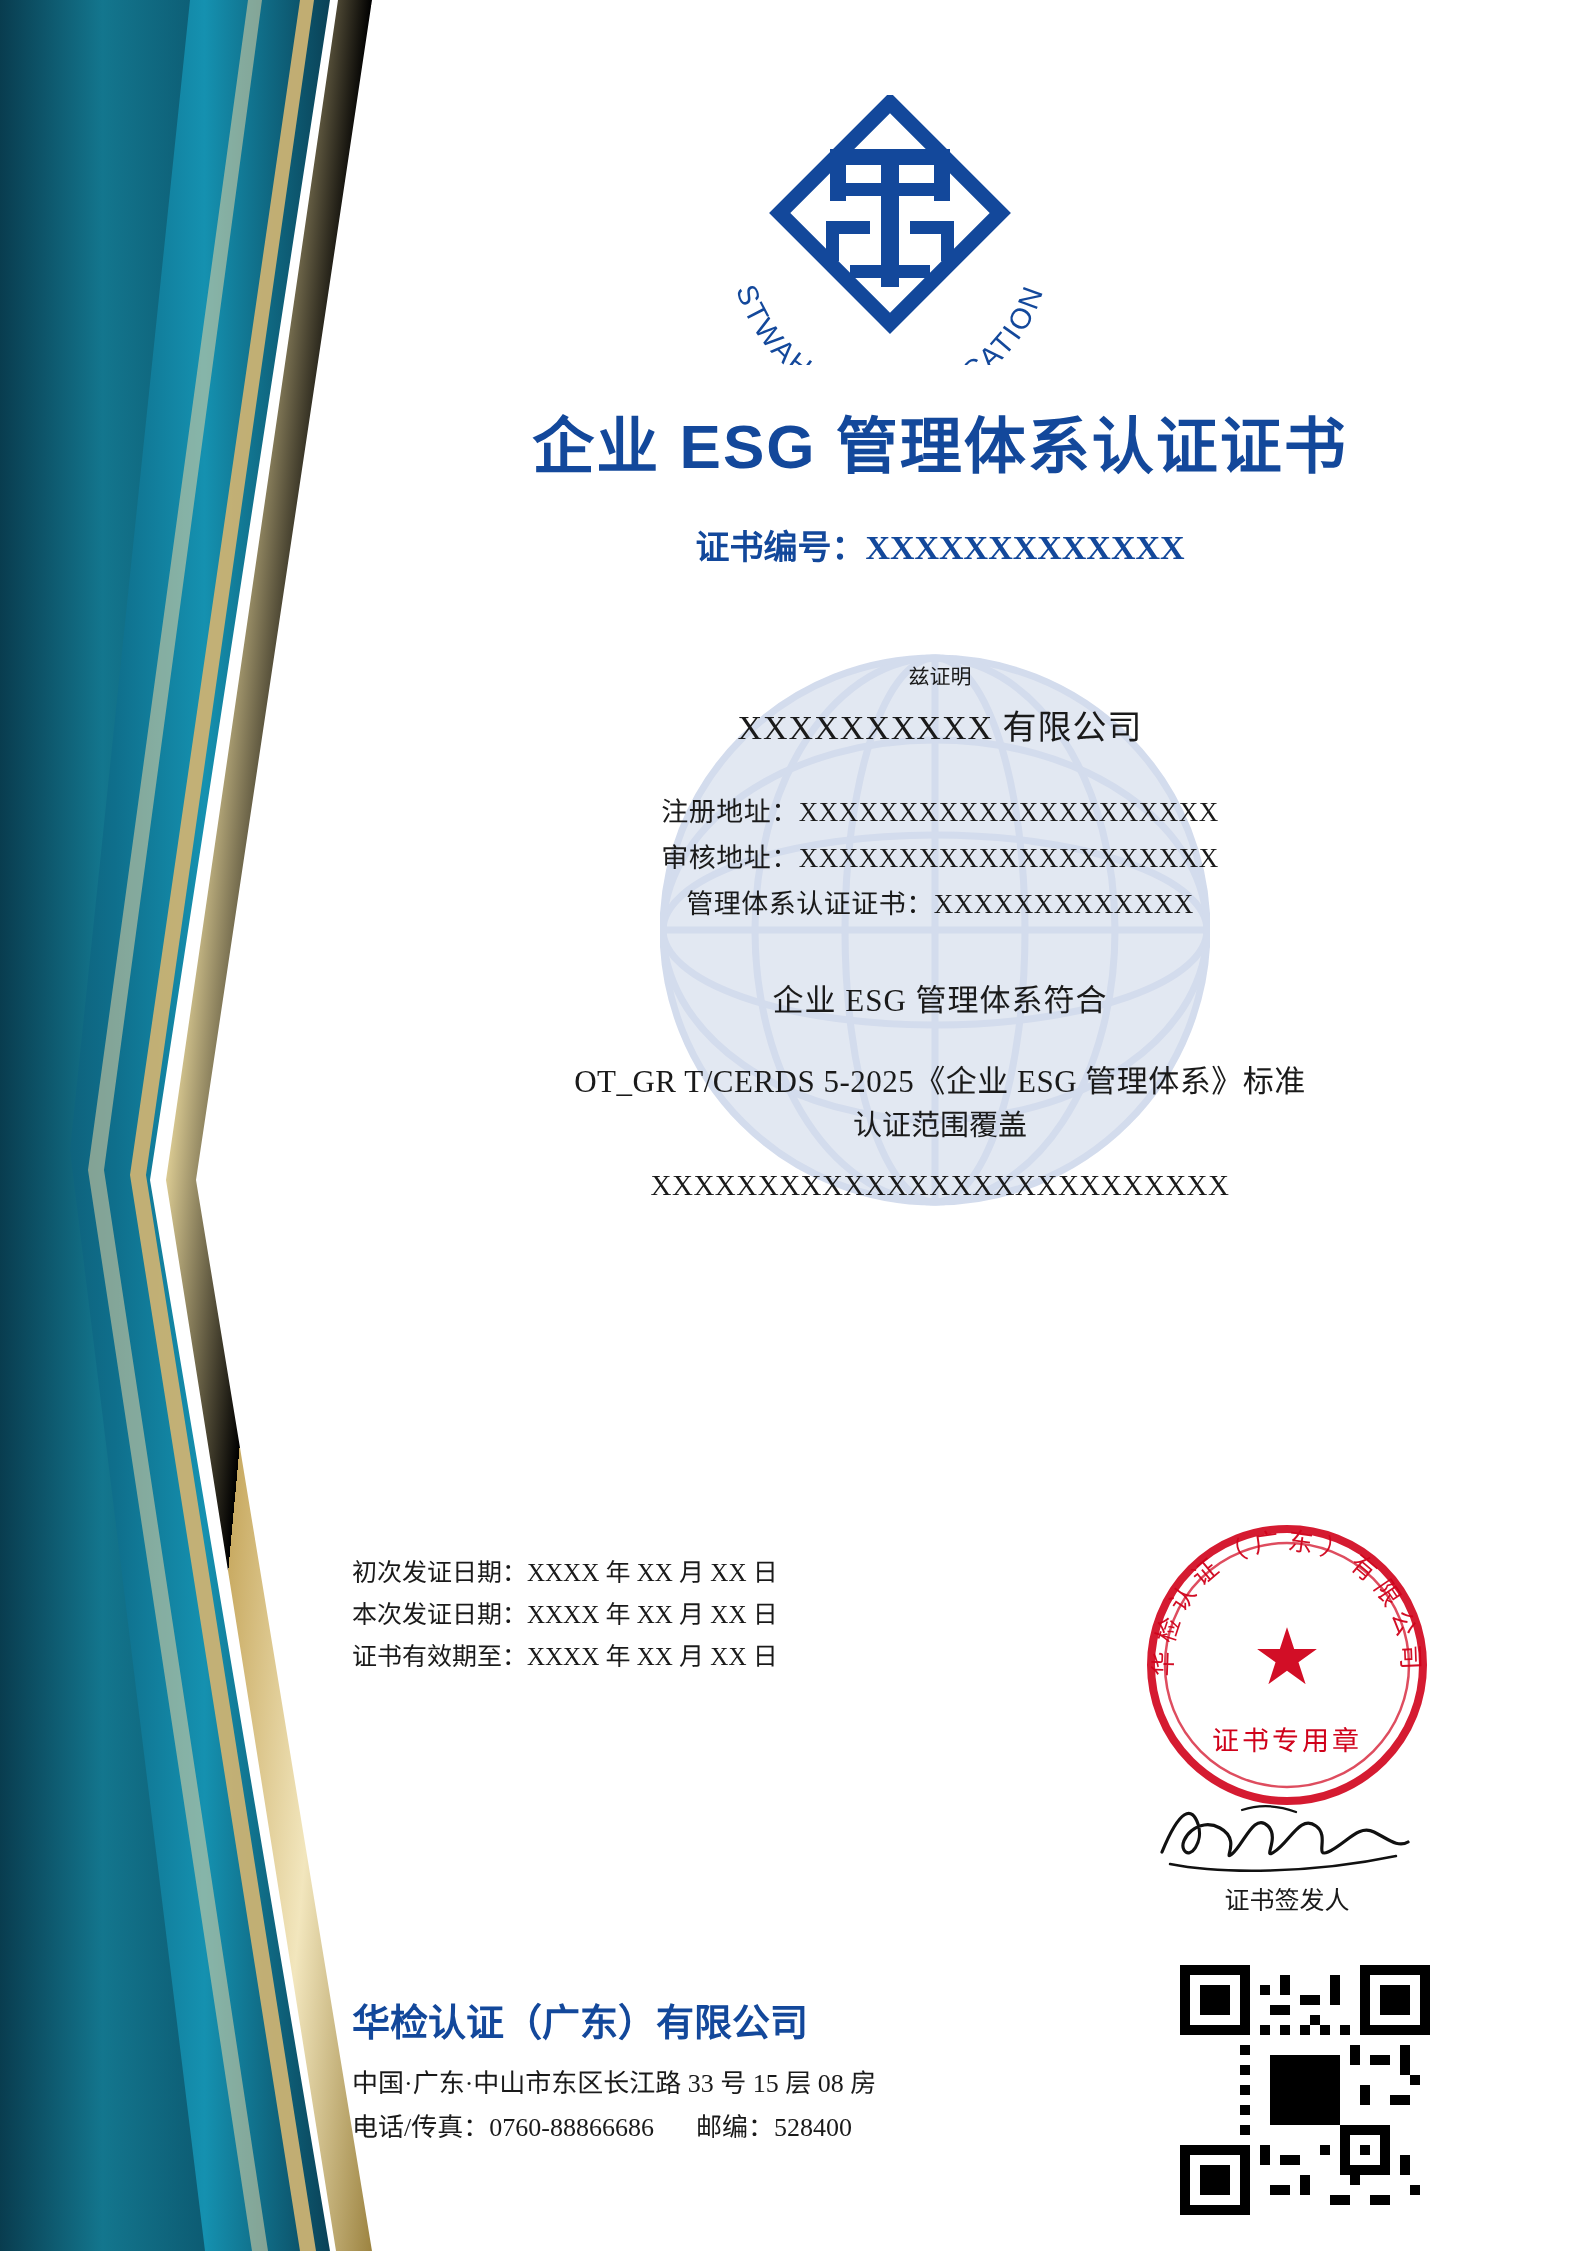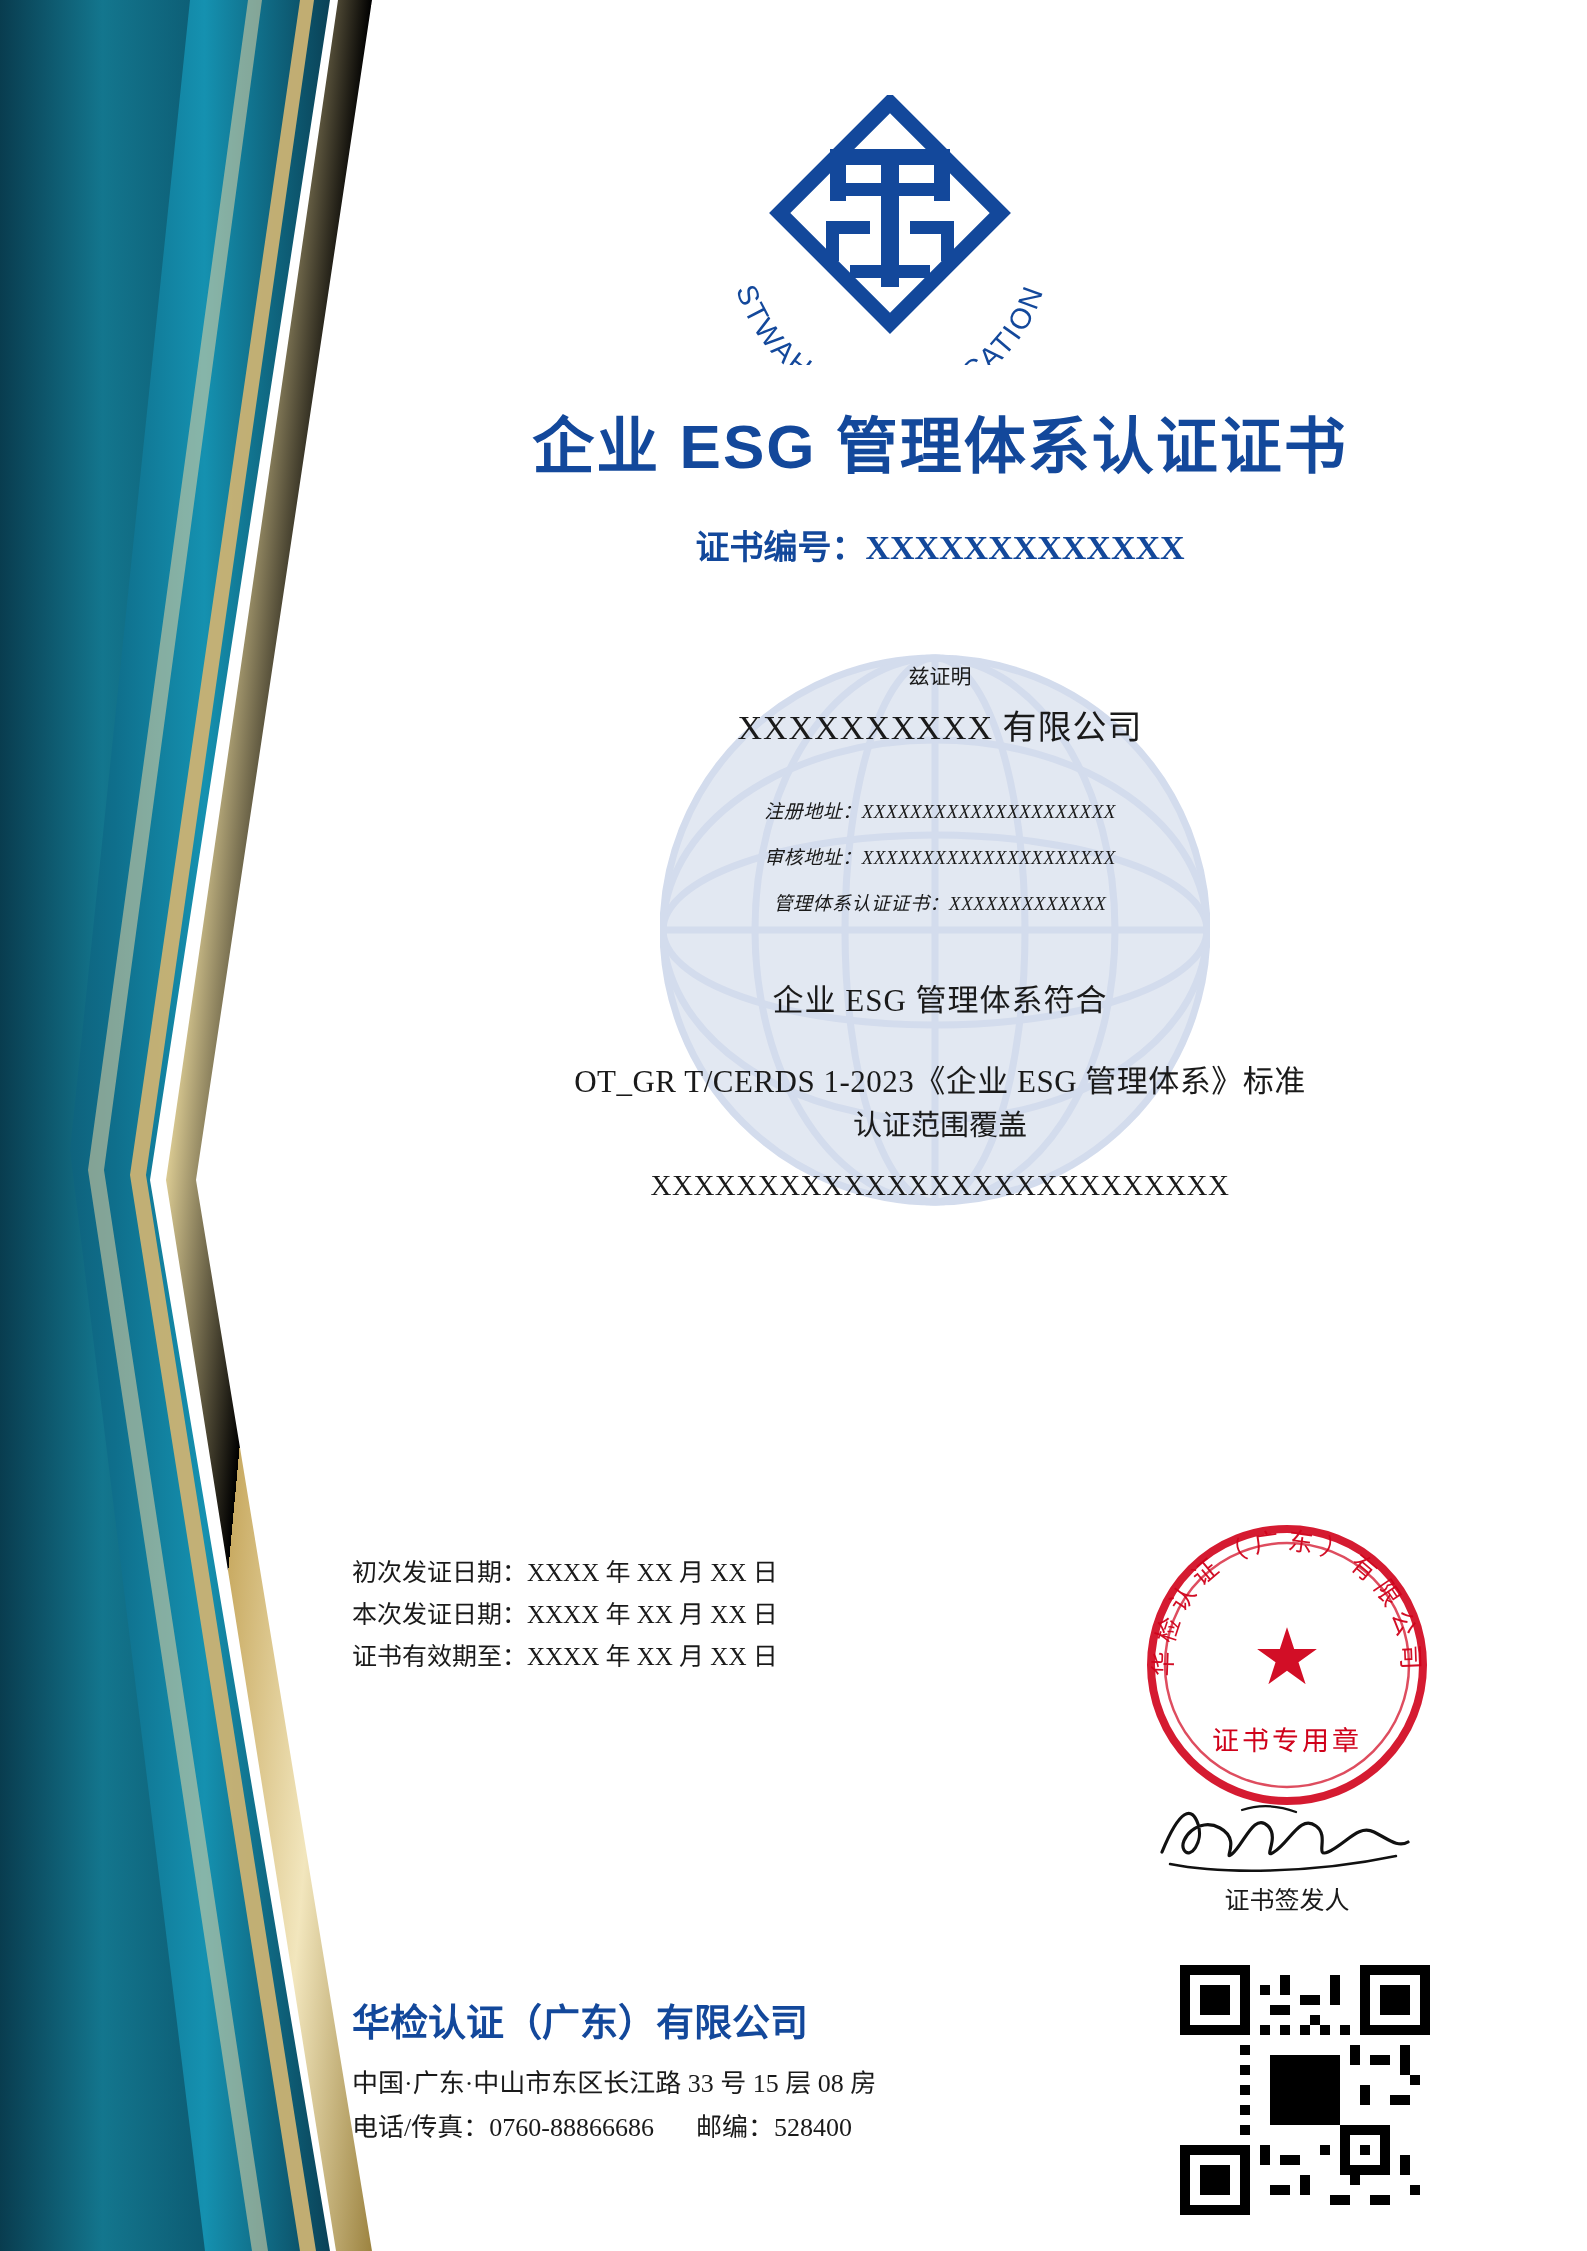--- a/index.html
+++ b/index.html
@@ -87,24 +87,23 @@
     font-size: 21px;
     margin-bottom: 10px;
   }
   .l-company {
     font-size: 34px;
     font-weight: normal;
     margin-bottom: 40px;
     letter-spacing: 1px;
   }
   .kv {
-    font-size: 19px;
+    font-size: 27px;
     line-height: 46px;
     letter-spacing: 0.5px;
-    font-style: italic;
   }
   .l-conform {
     font-size: 31px;
     margin-top: 48px;
     letter-spacing: 1px;
   }
   .l-standard {
     font-size: 31px;
     margin-top: 36px;
     letter-spacing: 0.5px;
@@ -297,21 +296,21 @@
       <span>注册地址：</span><span>XXXXXXXXXXXXXXXXXXXXX</span>
     </div>
     <div class="kv">
       <span>审核地址：</span><span>XXXXXXXXXXXXXXXXXXXXX</span>
     </div>
     <div class="kv">
       <span>管理体系认证证书：</span><span>XXXXXXXXXXXXX</span>
     </div>
 
     <div class="l-conform">企业 ESG 管理体系符合</div>
-    <div class="l-standard">OT_GR T/CERDS 1-2023《企业 ESG 管理体系》标准</div>
+    <div class="l-standard">OT_GR T/CERDS 5-2025《企业 ESG 管理体系》标准</div>
 
     <div class="l-scope-title">认证范围覆盖</div>
     <div class="l-scope-value">XXXXXXXXXXXXXXXXXXXXXXXXXXX</div>
   </div>
 
   <div class="dates">
     <div>
       <span>初次发证日期：</span><span>XXXX 年 XX 月 XX 日</span>
     </div>
     <div>

